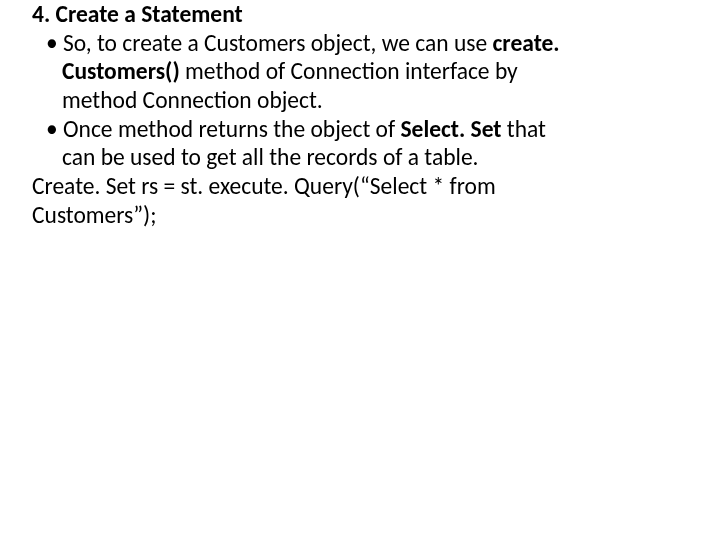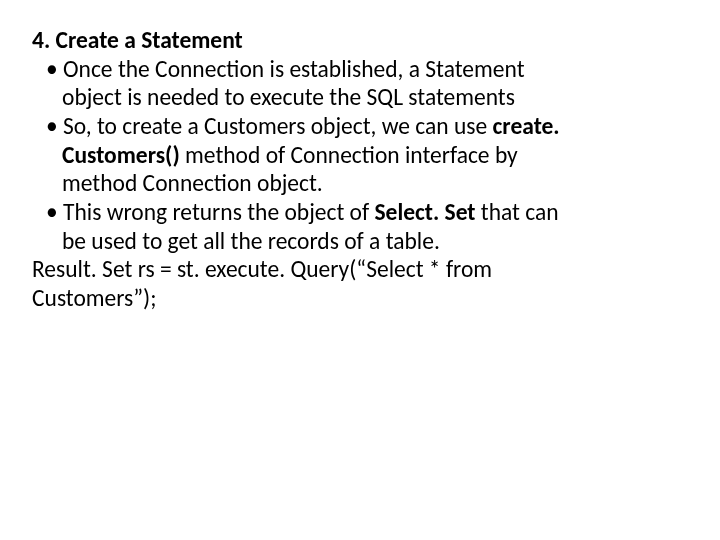--- a/index.html
+++ b/index.html
@@ -8,21 +8,21 @@
     width: 720px;
     height: 540px;
     background: #fff;
     font-family: Calibri, "Segoe UI", Arial, sans-serif;
     color: #000;
   }
   .slide {
     box-sizing: border-box;
     width: 608px;
     height: 540px;
-    padding: 26px 32px 10px 32px;
+    padding: 0 32px 10px 32px;
     font-size: 23.5px;
     line-height: 1.22;
   }
   .line {
     margin: 0;
   }
   .indent1 {
     padding-left: 30px;
     text-indent: -16px;
   }
@@ -32,24 +32,23 @@
   .bold { font-weight: 700; }
   .code-line { padding-left: 18px; }
 </style>
 </head>
 <body>
 
 <div class="slide">
 
   <p class="line bold"><span>4. Create a Statement</span></p>
 
-  <p class="line indent1"><span>Once the Connection is established, a Statement object is needed to execute the  SQL statements</span></p>
 
   <p class="line indent1"><span> So, to create a Customers object, we can use </span><span class="bold">create. Customers()</span><span> method of Connection interface by method Connection object.</span></p>
 
 
 
 
-  <p class="line indent1"><span>This wrong returns the object of </span><span class="bold">Select. Set</span><span> that can be used to get all the records of a table.</span></p>
+  <p class="line indent1"><span>Once method returns the object of </span><span class="bold">Select. Set</span><span> that can be used to get all the records of a table.</span></p>
 
-  <p class="line"><span>Result. Set  rs  =  st. execute. Query(“Select * from Customers”);</span></p>
+  <p class="line"><span>Create. Set  rs  =  st. execute. Query(“Select * from Customers”);</span></p>
 
 </div>
 
 </body></html>

